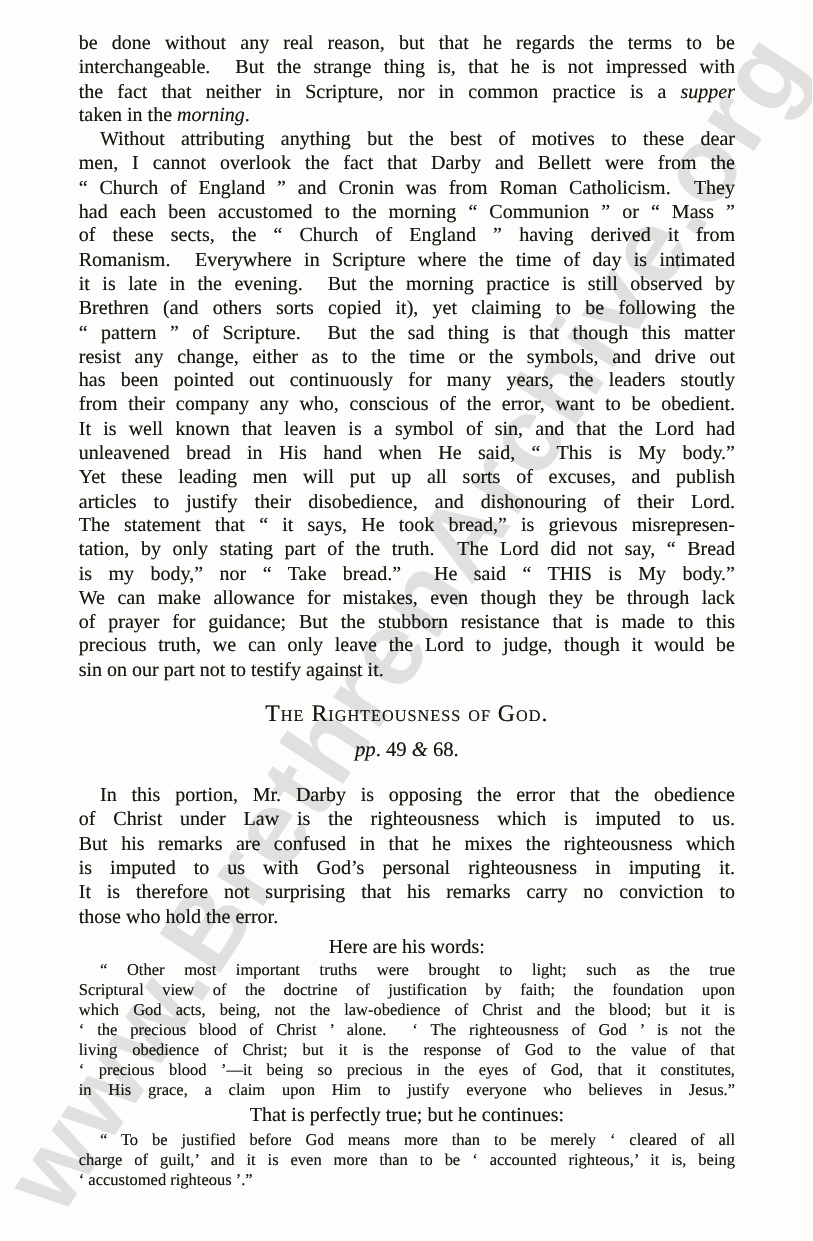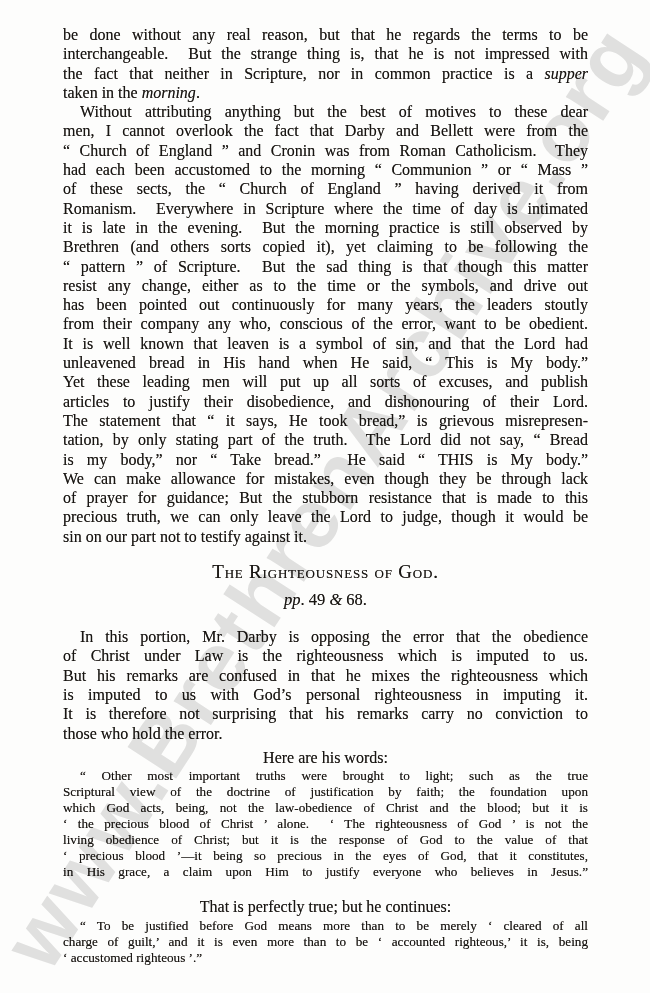--- a/index.html
+++ b/index.html
@@ -59,21 +59,21 @@
   }
   .subheading {
     margin-top: 8px;
     text-align: center;
     font-size: 16.5px;
     line-height: 20px;
     font-family: Liberation Serif, serif;
   }
   .mt-p3 { margin-top: 17px; }
   .label { margin-top: 5px; text-align: center; }
-  .mt-label2 { margin-top: 18px; }
+  .mt-label2 { margin-top: 4px; }
   .page-number {
     margin-top: 7px;
     text-align: center;
     font-size: 16px;
     line-height: 19px;
   }
 </style>
 </head>
 <body>
 

